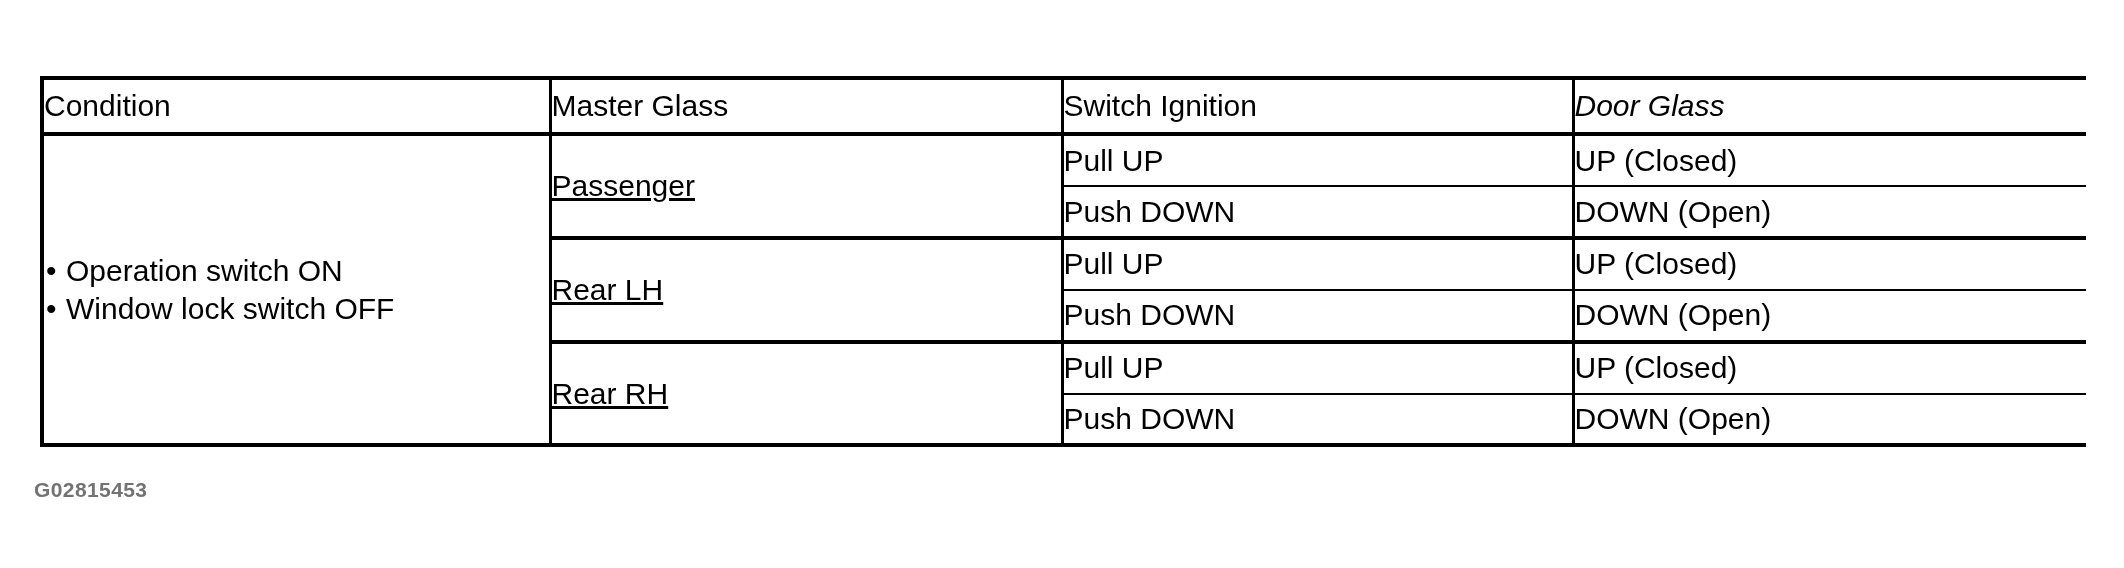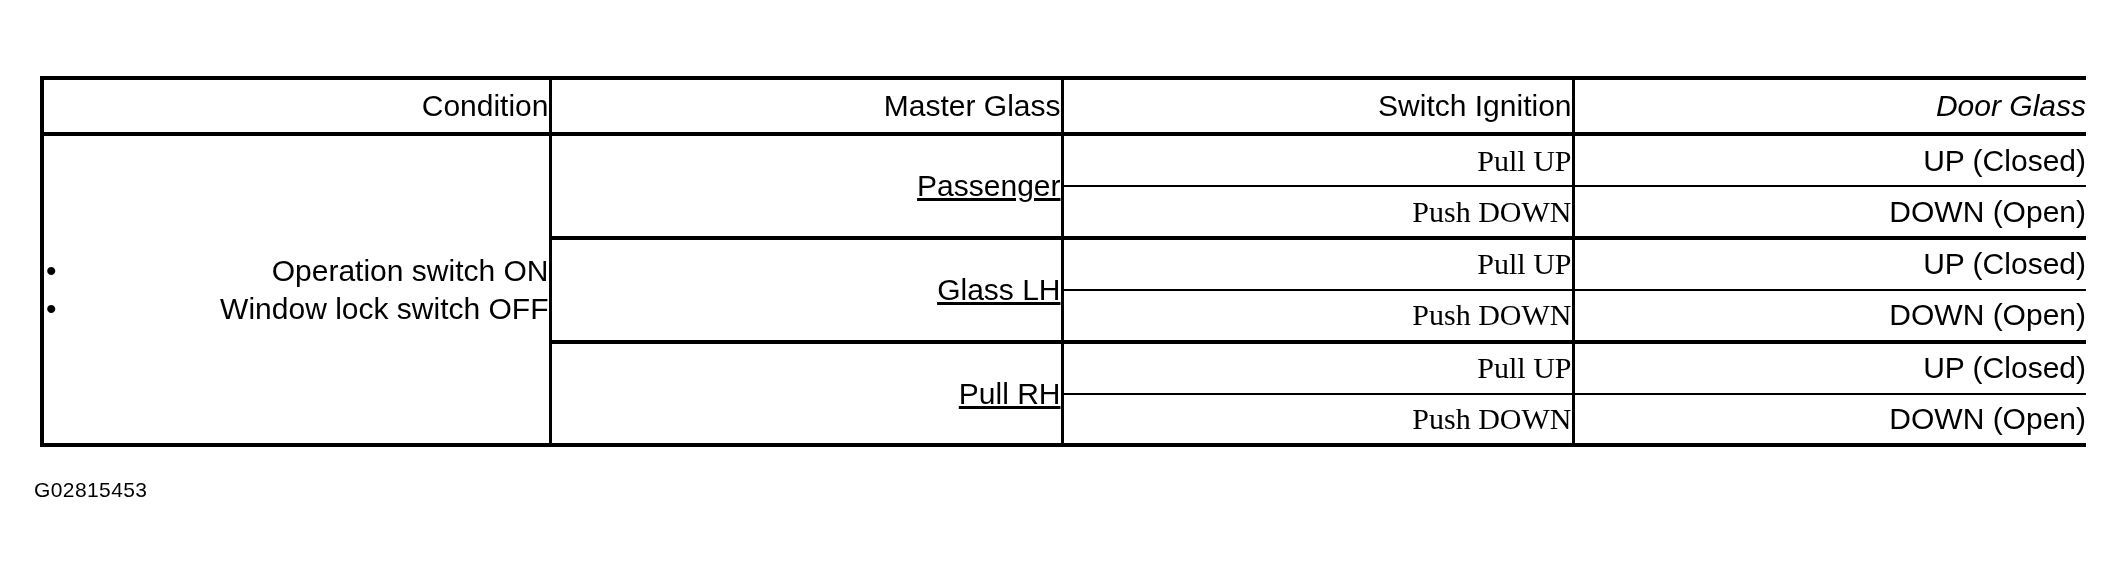--- a/index.html
+++ b/index.html
@@ -38,21 +38,21 @@
     width: 100%;
     height: 100%;
     border-collapse: collapse;
     table-layout: fixed;
   }
 
   table.grid td,
   table.grid th {
     padding: 0;
     margin: 0;
-    text-align: right;
+    text-align: left;
     vertical-align: middle;
     font-weight: normal;
     font-size: 30px;
     line-height: 1.12;
     color: #000000;
     background: #ffffff;
   }
 
   
   col.c1 { width: 506px; }
@@ -79,21 +79,20 @@
 
   .cell-master {
     border-right: 3px solid #000000;
     border-bottom: 4px solid #000000;
     text-decoration: underline;
   }
   .cell-master.last-group { border-bottom: none; }
 
   .cell-op {
     border-right: 3px solid #000000;
-    font-family: Liberation Serif, serif;
   }
   .cell-glass {
     border-right: none;
   }
 
   
   .sub-top .cell-op,
   .sub-top .cell-glass {
     border-bottom: 2px solid #000000;
   }
@@ -130,23 +129,23 @@
     left: 2px;
     top: 0;
   }
 
   
   .caption {
     position: absolute;
     left: 34px;
     top: 478px;
     font-size: 21px;
-    font-weight: normal;
+    font-weight: bold;
     letter-spacing: 0.4px;
-    color: #000000;
+    color: #737373;
     white-space: nowrap;
   }
 </style>
 </head>
 <body>
 
 <div class="page">
 
   <div class="spec-table">
     <table class="grid">
@@ -184,31 +183,31 @@
           <td class="cell-master" rowspan="2">Passenger</td>
           <td class="cell-op">Pull UP</td>
           <td class="cell-glass">UP (Closed)</td>
         </tr>
         <tr class="data-row group-end">
           <td class="cell-op">Push DOWN</td>
           <td class="cell-glass">DOWN (Open)</td>
         </tr>
 
         <tr class="data-row sub-top">
-          <td class="cell-master" rowspan="2">Glass LH</td>
+          <td class="cell-master" rowspan="2">Rear LH</td>
           <td class="cell-op">Pull UP</td>
           <td class="cell-glass">UP (Closed)</td>
         </tr>
         <tr class="data-row group-end">
           <td class="cell-op">Push DOWN</td>
           <td class="cell-glass">DOWN (Open)</td>
         </tr>
 
         <tr class="data-row sub-top">
-          <td class="cell-master last-group" rowspan="2">Pull RH</td>
+          <td class="cell-master last-group" rowspan="2">Rear RH</td>
           <td class="cell-op">Pull UP</td>
           <td class="cell-glass">UP (Closed)</td>
         </tr>
         <tr class="data-row group-end table-end">
           <td class="cell-op">Push DOWN</td>
           <td class="cell-glass">DOWN (Open)</td>
         </tr>
 
       </tbody>
     </table>

